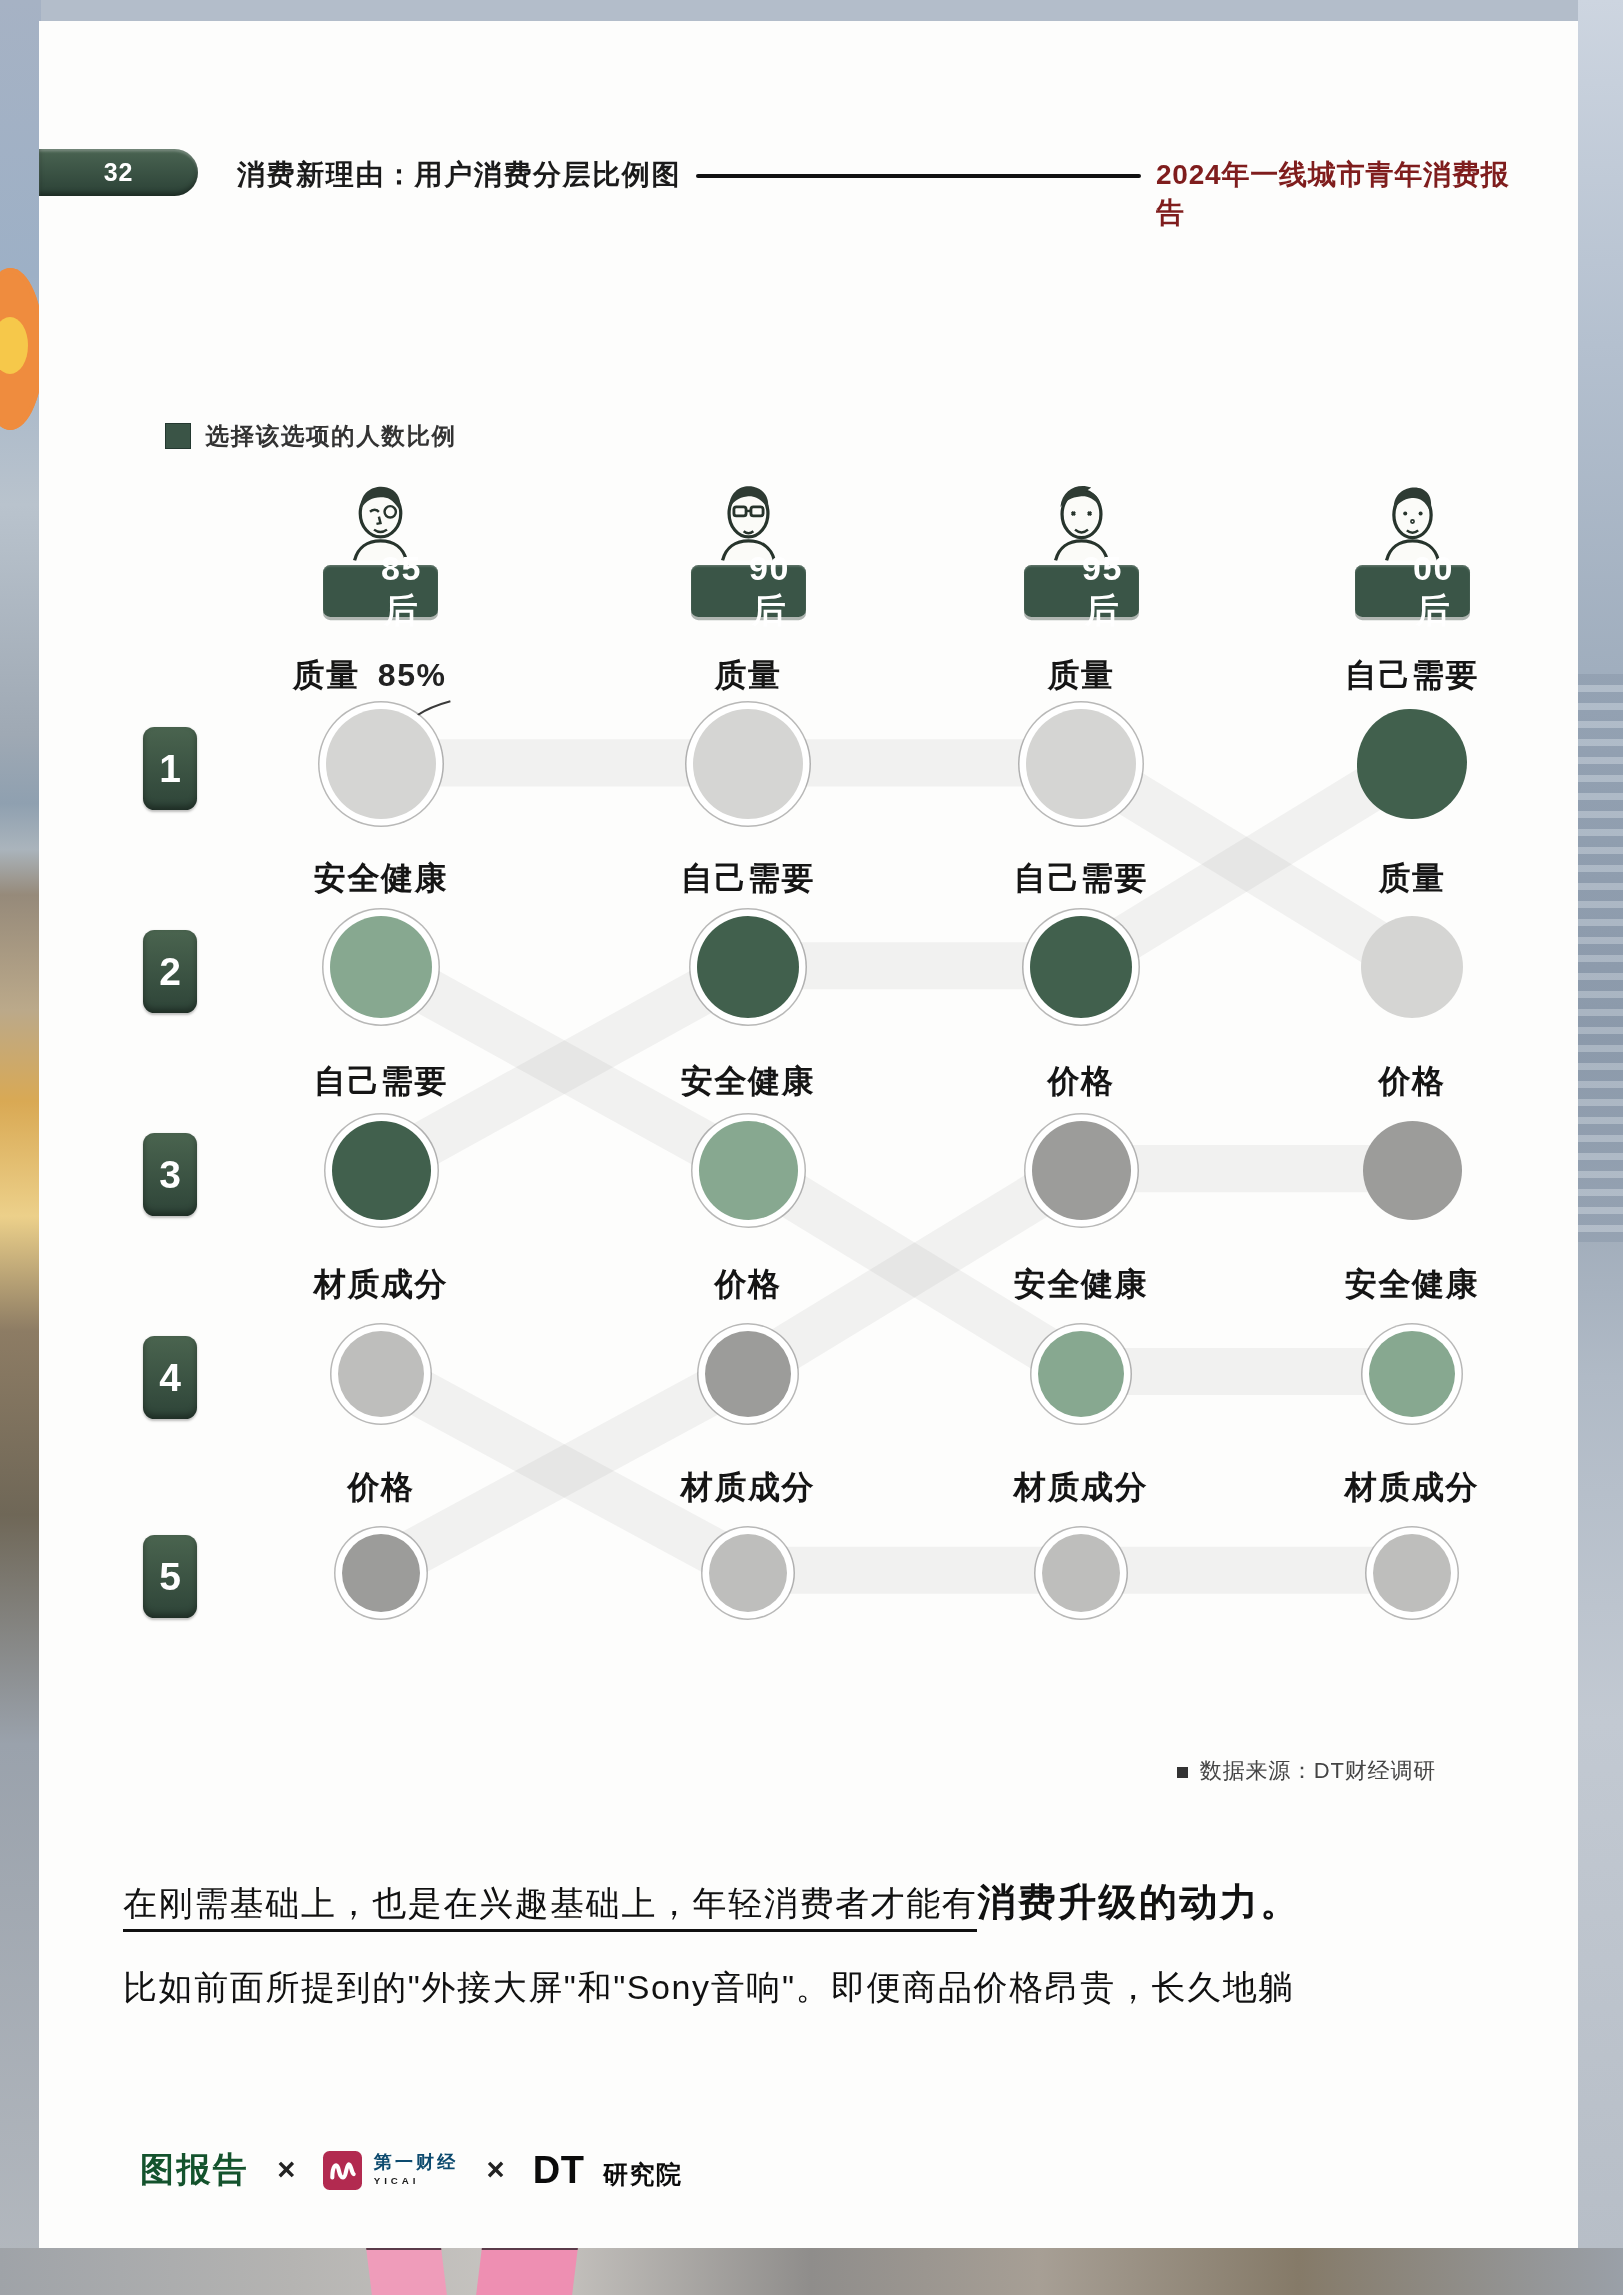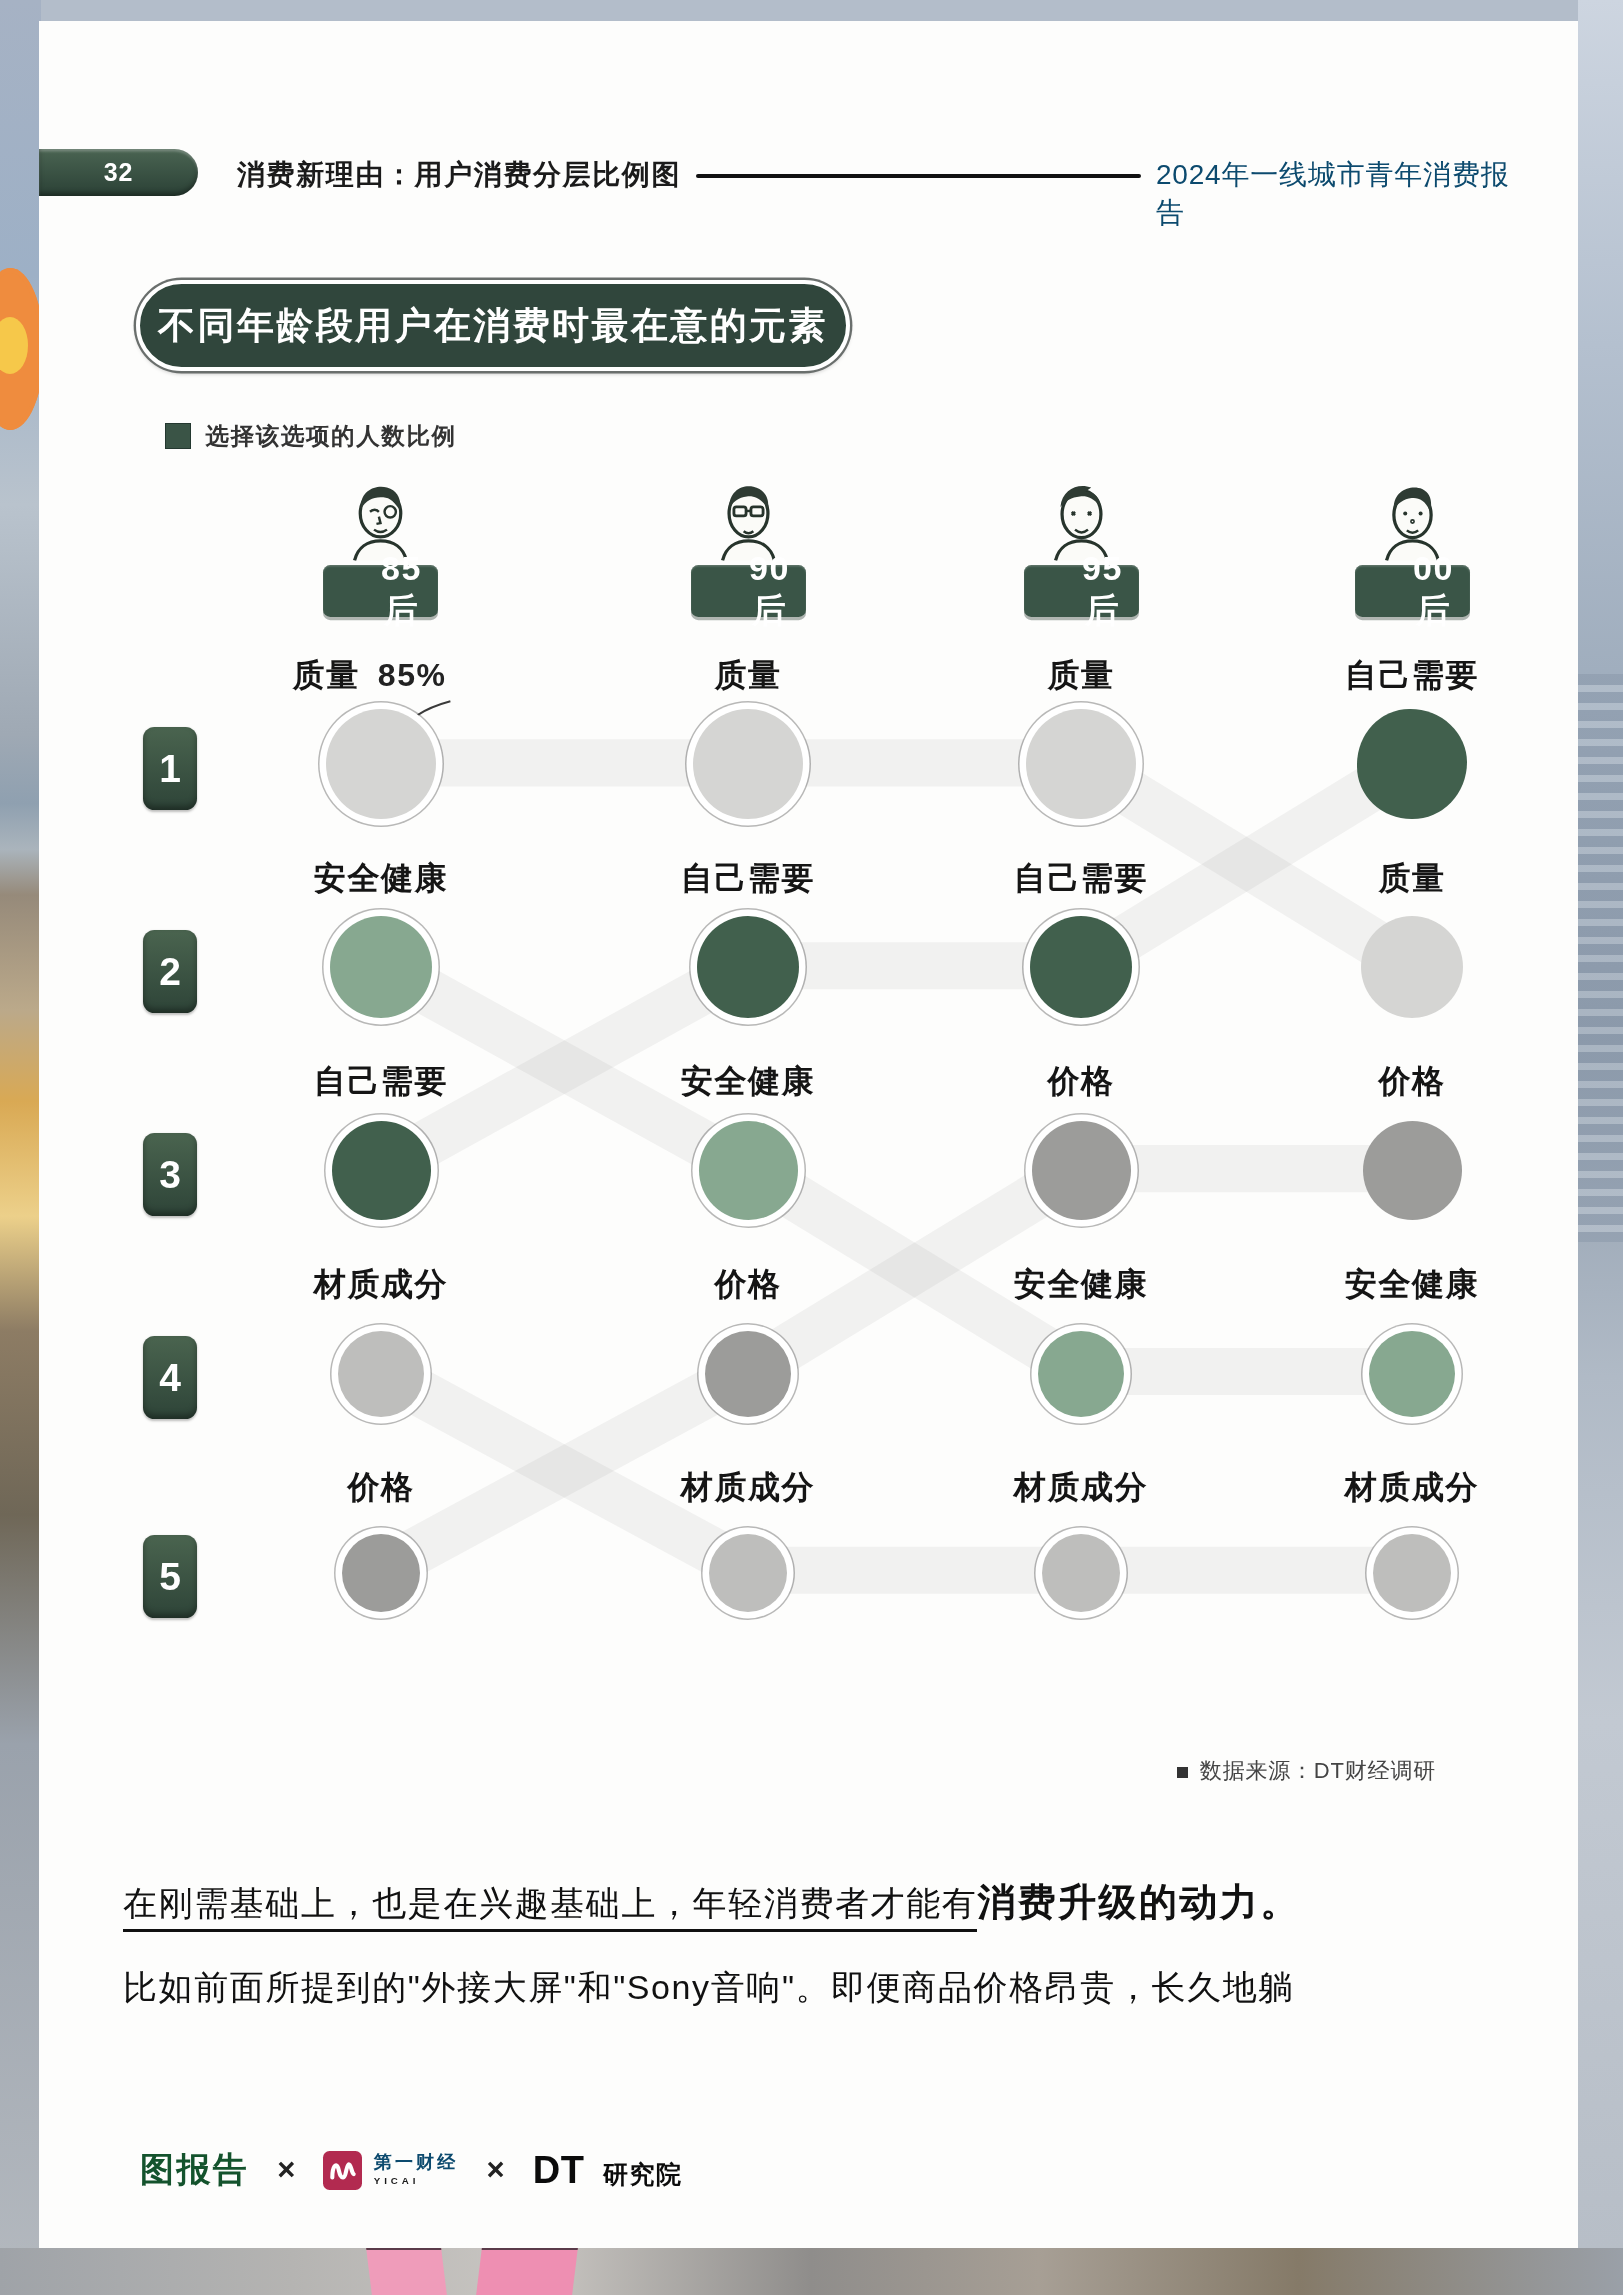--- a/index.html
+++ b/index.html
@@ -23,21 +23,21 @@
   .pink-a{left:369px;width:75px;transform:skewX(7deg);}
   .pink-b{left:479px;width:96px;background:#ee8fb2;transform:skewX(-7deg);}
   
   .page{position:absolute;left:39px;top:21px;width:1539px;height:2227px;background:#fdfdfc;}
   
   .pagenum{position:absolute;left:39px;top:149px;width:159px;height:47px;border-radius:0 24px 24px 0;
     background:linear-gradient(#4a6452,#2b4136);box-shadow:inset 0 -3.2px 4.9px rgba(0,0,0,.35),inset 0 2.4px 2.4px rgba(255,255,255,.25);
     color:#fff;font-weight:bold;font-size:25px;display:flex;align-items:center;justify-content:center;letter-spacing:0.8px;}
   .hleft{position:absolute;left:237px;top:156px;font-size:28px;font-weight:bold;color:#1b1b1b;letter-spacing:1.6px;}
   .hrule{position:absolute;left:696px;top:174px;width:445px;height:4px;background:#111;border-radius:2.4px;}
-  .hright{position:absolute;left:1156px;top:156px;width:382px;font-size:28px;font-weight:normal;color:#0c4a6e;letter-spacing:0.8px;}
+  .hright{position:absolute;left:1156px;top:156px;width:382px;font-size:28px;font-weight:bold;color:#7f1d1d;letter-spacing:0.8px;}
   
   .title-pill{position:absolute;left:136px;top:280px;width:714px;height:91px;border-radius:49px;
     background:#30463c;border:4px solid #fff;box-shadow:0 0 0 2.4px #6a6f6d,0 2.4px 4px rgba(0,0,0,.25);
     color:#fff;font-size:37px;font-weight:bold;letter-spacing:2.4px;display:flex;align-items:center;justify-content:center;}
   
   .legend{position:absolute;left:165px;top:420px;display:flex;align-items:center;gap:14.6px;}
   .legend .sq{width:26px;height:26px;background:#3a5446;border:1.6px solid #243830;}
   .legend .txt{font-size:23.5px;font-weight:600;color:#333;letter-spacing:1.6px;}
   
   .ribbons{position:absolute;left:0;top:0;pointer-events:none;}
@@ -86,21 +86,20 @@
   <div class="pink-a"></div>
   <div class="pink-b"></div>
 
   <div class="page"></div>
 
   <div class="pagenum">32</div>
   <div class="hleft">消费新理由：用户消费分层比例图</div>
   <div class="hrule"></div>
   <div class="hright">2024年一线城市青年消费报告</div>
 
-  <div class="title-pill">不同年龄段用户在消费时最在意的元素</div>
   <div class="legend">
     <span class="sq"></span>
     <span class="txt">选择该选项的人数比例</span>
   </div>
 
   <svg class="ribbons" width="1623" height="2295" viewBox="0 0 2000 2828">
       <polyline points="469,940 922,940 1332,940 1740,1190" fill="none" stroke="rgba(150,150,150,0.11)" stroke-width="58" stroke-linejoin="round" stroke-linecap="round"></polyline>
       <polyline points="469,1440 922,1190 1332,1190 1740,940" fill="none" stroke="rgba(150,150,150,0.11)" stroke-width="58" stroke-linejoin="round" stroke-linecap="round"></polyline>
       <polyline points="469,1190 922,1440 1332,1690 1740,1690" fill="none" stroke="rgba(150,150,150,0.11)" stroke-width="58" stroke-linejoin="round" stroke-linecap="round"></polyline>
       <polyline points="469,1935 922,1690 1332,1440 1740,1440" fill="none" stroke="rgba(150,150,150,0.11)" stroke-width="58" stroke-linejoin="round" stroke-linecap="round"></polyline>

